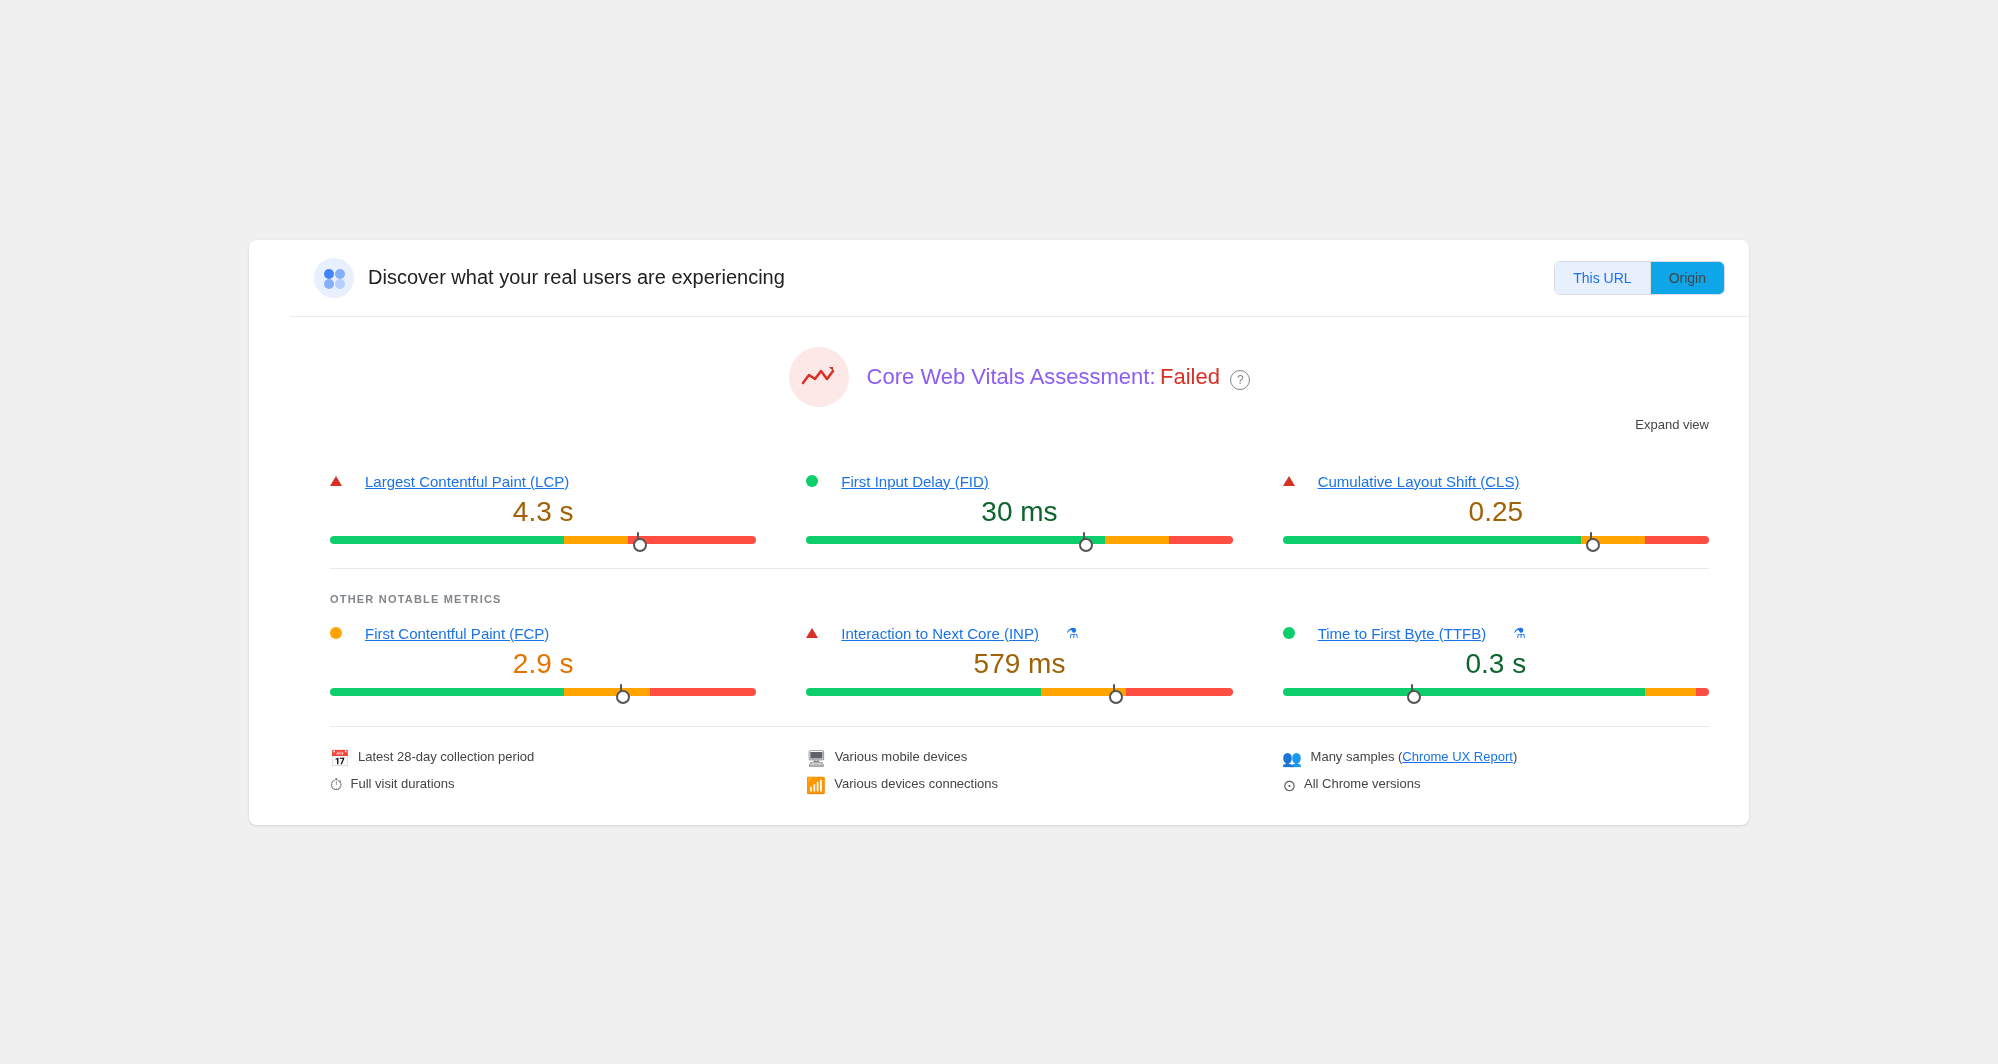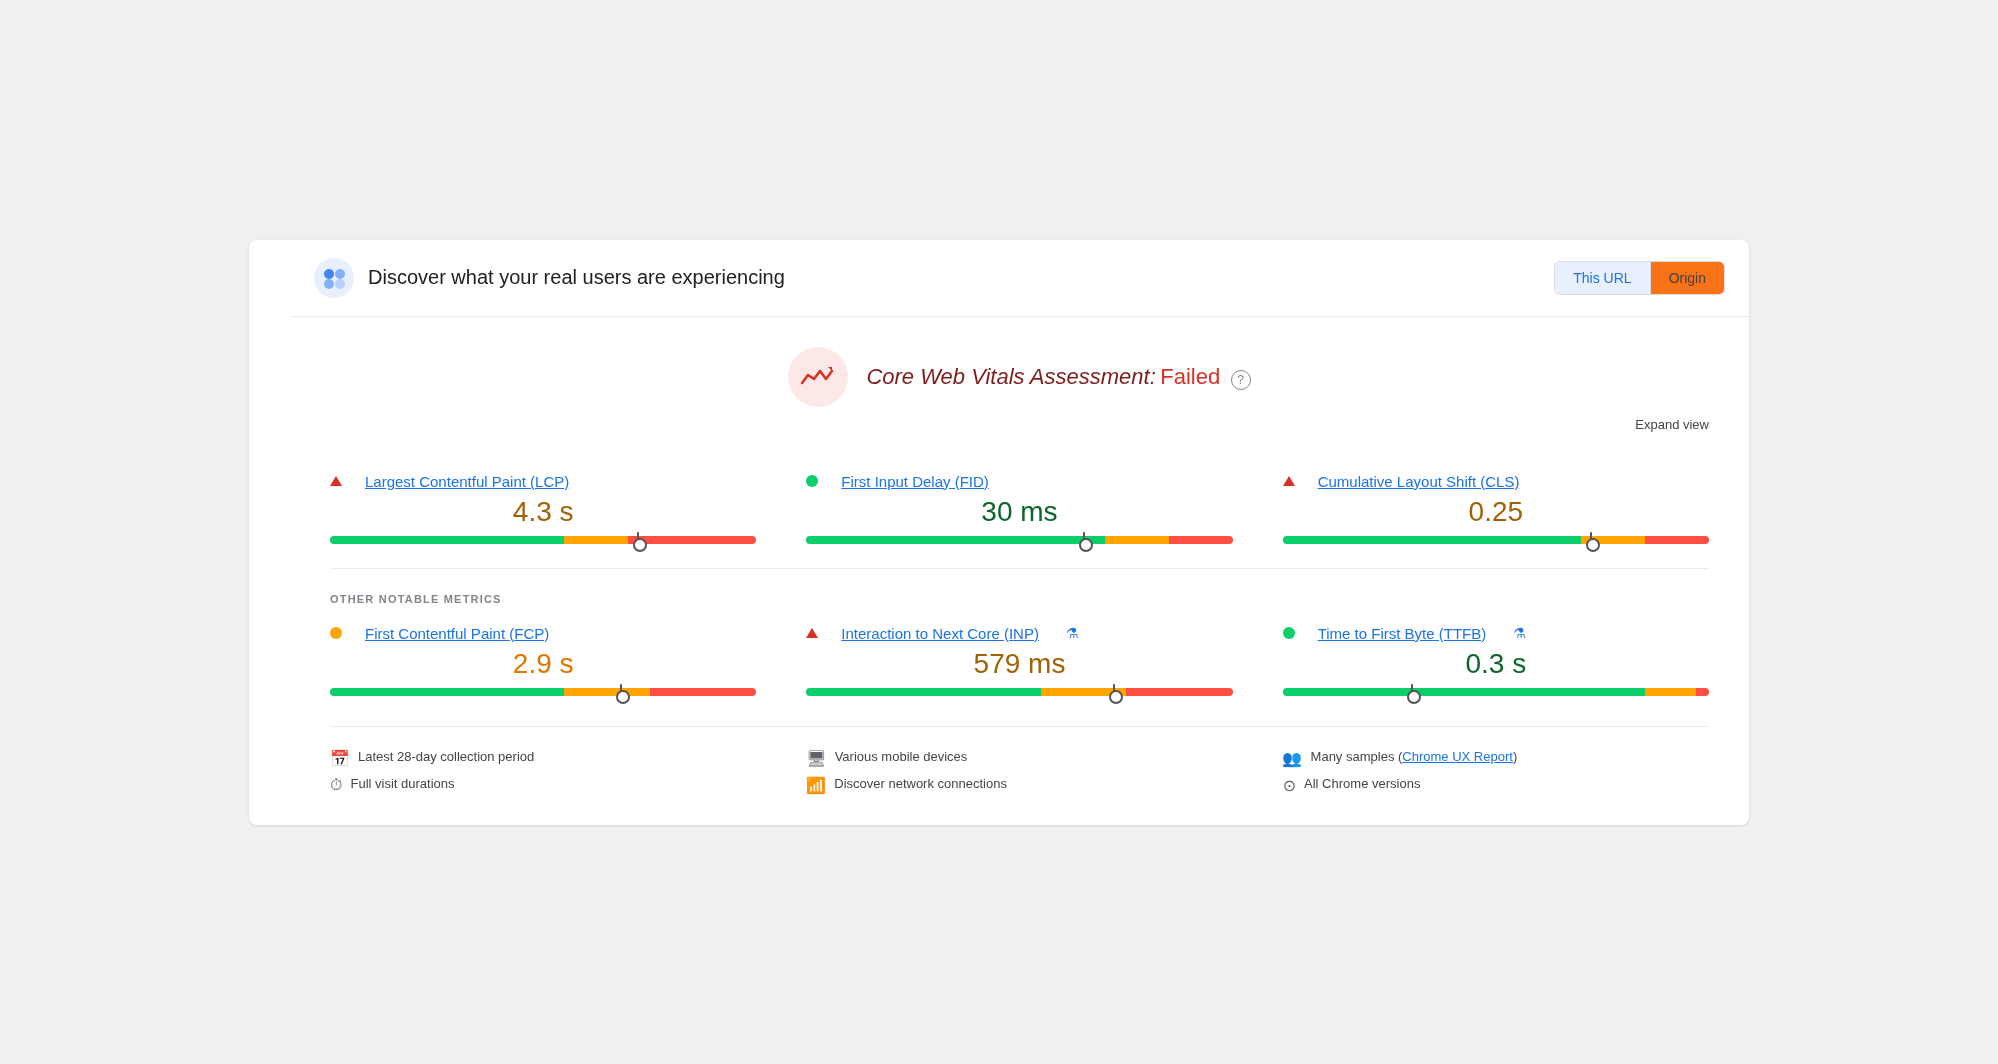--- a/index.html
+++ b/index.html
@@ -46,21 +46,21 @@
     .header-buttons {
       display: flex;
       border: 1px solid #dadce0;
       border-radius: 6px;
       overflow: hidden;
     }
     .header-btn {
       padding: 8px 18px;
       font-size: 14px;
       cursor: pointer;
-      background: #f97316;
+      background: #0ea5e9;
       border: none;
       color: #444;
       font-family: inherit;
     }
     .header-btn.active {
       background: #e8f0fe;
       color: #1a73e8;
       font-weight: 500;
     }
     .header-btn + .header-btn {
@@ -258,21 +258,21 @@
     <div class="assessment-header-wrap">
       <div class="assessment-center">
         <div class="assessment-icon-wrap">
 
           <svg width="36" height="24" viewBox="0 0 36 24">
             <polyline points="2,18 8,10 14,14 20,6 26,14 32,6" fill="none" stroke="#d93025" stroke-width="2.5" stroke-linecap="round" stroke-linejoin="round"></polyline>
             <polygon points="28,2 32,2 32,6" fill="#d93025"></polygon>
           </svg>
         </div>
         <div>
-          <span style="font-size:22px;font-weight:500;color:#7f1d1d;font-style:italic;">Core Web Vitals Assessment:</span>
+          <span style="font-size:22px;font-weight:500;color:#8b5cf6;">Core Web Vitals Assessment:</span>
           <span style="font-size:22px;font-weight:500;color:#d93025;">Failed</span>
           <span class="help-icon">?</span>
         </div>
       </div>
     </div>
 
     <div class="expand-view">Expand view</div>
 
     <div class="metrics-grid" id="core-metrics-grid">
         <div class="metric-item">
@@ -377,21 +377,21 @@
           </div>
         </div>
         <div style="margin-top: 0px;">
           <div class="footer-item">
             <span class="footer-icon">🖥</span>
             <span>Various mobile devices</span>
           </div>
           <div style="height: 8px;"></div>
           <div class="footer-item">
             <span class="footer-icon">📶</span>
-            <span>Discover network connections</span>
+            <span>Various devices connections</span>
           </div>
         </div>
         <div style="margin-top: 0px;">
           <div class="footer-item">
             <span class="footer-icon">👥</span>
             <span>Many samples (<a class="chrome-link" href="#">Chrome UX Report</a>)</span>
           </div>
           <div style="height: 8px;"></div>
           <div class="footer-item">
             <span class="footer-icon">⊙</span>

